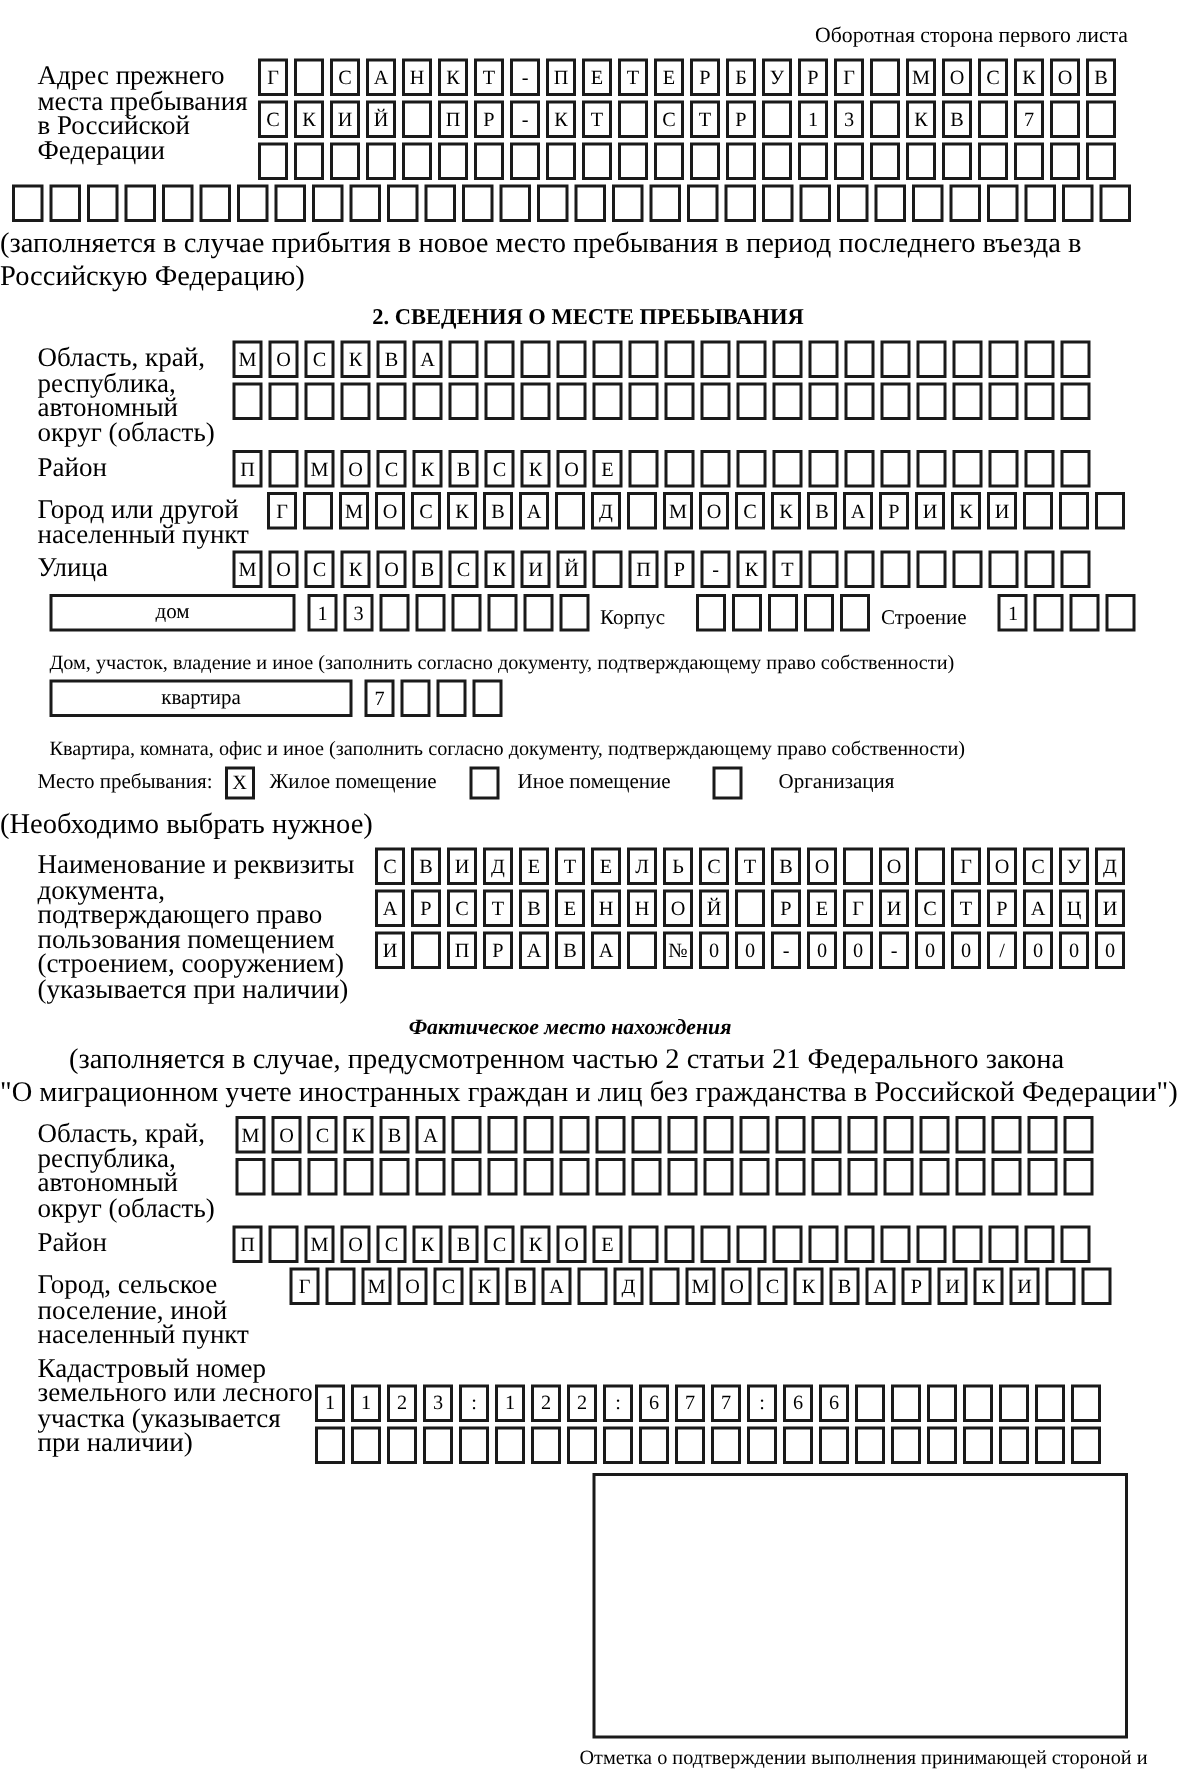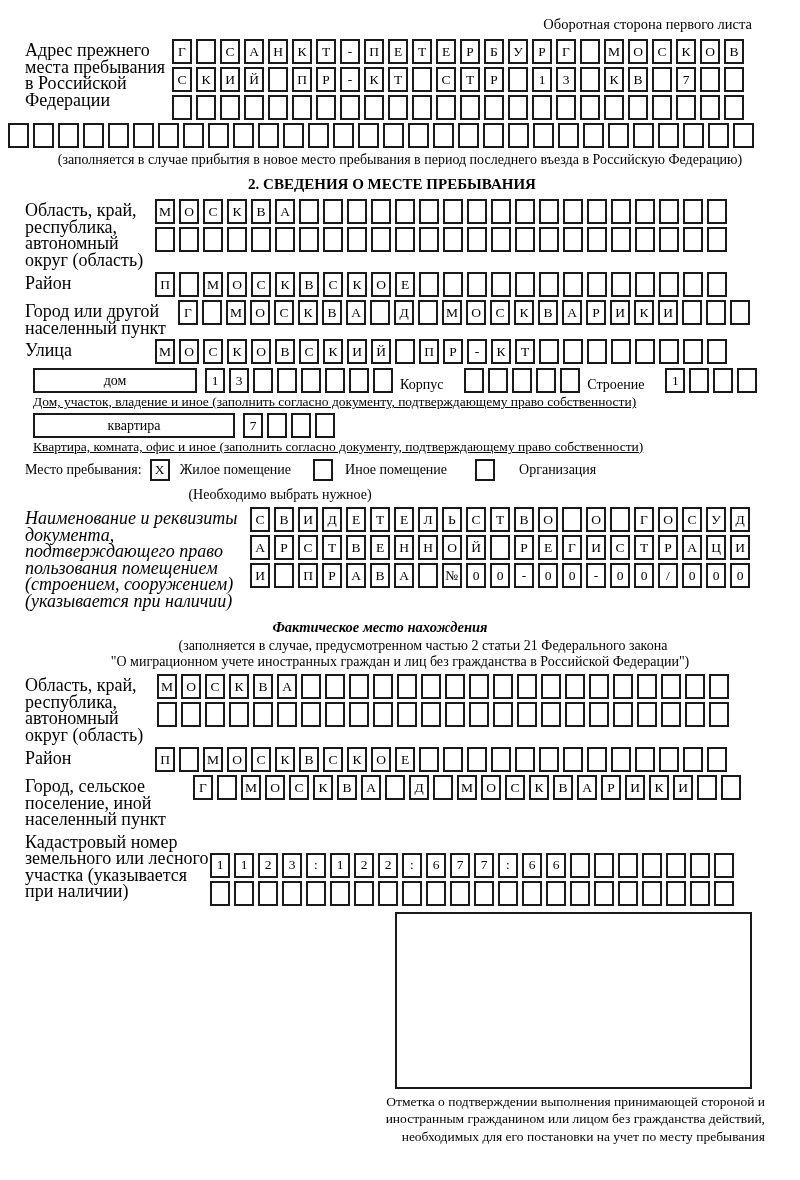--- a/index.html
+++ b/index.html
@@ -5,44 +5,44 @@
   html,body{margin:0;padding:0;}
   body{
     width:800px;height:1180px;overflow:hidden;background:#ffffff;color:#000;
     font-family:"Liberation Serif","DejaVu Serif",serif;
   }
   .hdr{ text-align:right; padding:16px 48px 0 0; font-size:14.5px; }
 
   .frow{ display:flex; margin-left:25px; align-items:flex-start; }
   .flabel{ font-size:18px; line-height:16.5px; padding-top:3px; flex:none; }
   .w147{width:147px;} .w130{width:130px;} .w153{width:153px;}
-  .w168{width:168px;} .w185{width:185px;} .w225{width:225px;font-style:italic;}
+  .w168{width:168px;} .w185{width:185px;} .w225{width:225px;}
 
   .cellrows{ display:flex; flex-direction:column; gap:3px; }
   .cells{ display:flex; gap:4px; }
   .cell{
     width:20px;height:25px;flex:none;box-sizing:border-box;
     border:2px solid #1a1a1a; display:flex;align-items:center;justify-content:center;
     font-size:13.5px; background:#fff;
   }
   .cells.small .cell{ width:21px; }
 
   .fullrow{ margin:3px 0 0 8px; }
 
-  .note-c{ text-align:center; font-size:14px; margin-top:4px; }
+  .note-c{ font-size:19px; margin-top:4px; }
   .sect-title{ text-align:center; font-weight:bold; font-size:15px; margin:8px 40px 6px 0;padding-left:24px; }
   .subhead{ text-align:center; font-weight:bold; font-size:14.5px; margin:10px 40px 2px 0;font-style:italic; }
 
   .houserow{ display:flex; margin-left:33px; align-items:flex-end; gap:0; }
   .typebox{
     height:25px;box-sizing:border-box;border:2px solid #1a1a1a;
     display:flex;align-items:center;justify-content:center;font-size:14px;flex:none;
   }
   .inl-label{ font-size:14px; padding:3px 21px 0 7px; flex:none; }
-  .cap{ font-size:13.5px; margin:1px 0 3px 33px;text-decoration:underline; }
+  .cap{ font-size:13.5px; margin:13px 0 3px 33px; }
 
   .chkrow{ display:flex; margin-left:25px; align-items:center; margin-top:4px; }
   .chk{
     width:20px;height:22px;box-sizing:border-box;border:2px solid #1a1a1a;flex:none;
     display:flex;align-items:center;justify-content:center;font-size:13.5px;
   }
   .chkrow .lbl{ font-size:14px; }
 
   .stamp{ margin:6px 0 0 395px; width:357px; height:177px; box-sizing:border-box; border:2px solid #1a1a1a; }
   .stamp-note{ margin:4px 0 0 345px; width:420px; text-align:right; font-size:13.5px; line-height:17.5px; }

